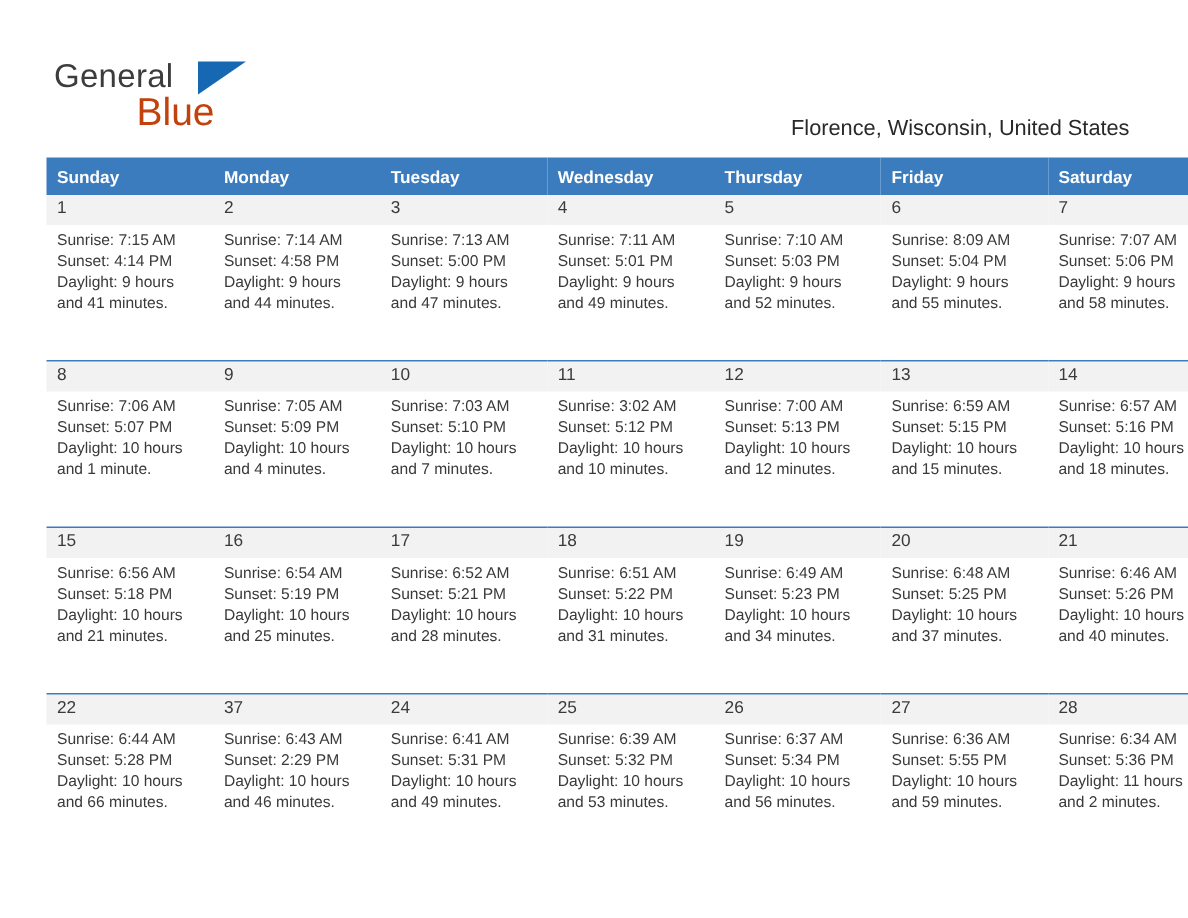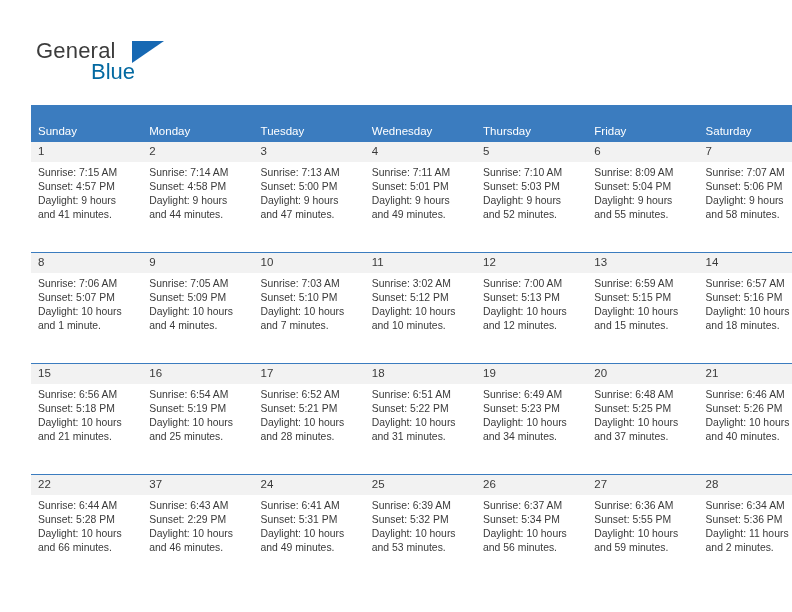--- a/index.html
+++ b/index.html
@@ -41,22 +41,22 @@
     top: 0;
     font-size: 22px;
     letter-spacing: .2px;
     color: #3c3c3c;
     font-family: "Liberation Sans", sans-serif;
   }
   .logo-blue {
     position: absolute;
     left: 55px;
     top: 21px;
-    font-size: 22px;
-    color: #0369a1;
+    font-size: 26px;
+    color: #c2410c;
     font-family: "Liberation Sans", sans-serif;
   }
   .logo-tri {
     position: absolute;
     left: 96px;
     top: 3px;
     width: 0;
     height: 0;
     border-left: 32px solid #1668b3;
     border-bottom: 22px solid transparent;
@@ -87,23 +87,23 @@
     left: 31px;
     top: 105px;
     width: 730px;
     border-collapse: collapse;
     table-layout: fixed;
   }
   .cal th {
     background: #3b7cbf;
     color: #ffffff;
     font-size: 11.5px;
-    font-weight: normal;
+    font-weight: bold;
     text-align: left;
-    padding: 20px 0 5px 7px;
+    padding: 8px 0 5px 7px;
     border: none;
     width: 104.28px;
   }
   .cal td {
     vertical-align: top;
     padding: 0;
     border: none;
     height: 110px;
     border-top: 1px solid #3b7cbf;
   }
@@ -129,41 +129,42 @@
 <body>
 
 <div class="page">
 
   <div class="top">
     <div class="logo">
       <span class="logo-general">General</span>
       <span class="logo-tri"></span>
       <span class="logo-blue">Blue</span>
     </div>
+    <div class="subtitle">Florence, Wisconsin, United States</div>
   </div>
 
   <table class="cal">
     <thead>
       <tr>
         <th>Sunday</th>
         <th>Monday</th>
         <th>Tuesday</th>
         <th>Wednesday</th>
         <th>Thursday</th>
         <th>Friday</th>
         <th>Saturday</th>
       </tr>
     </thead>
     <tbody>
         <tr>
           <td>
             <div class="daynum">1</div>
             <div class="info">
               <div>Sunrise: 7:15 AM</div>
-              <div>Sunset: 4:57 PM</div>
+              <div>Sunset: 4:14 PM</div>
               <div>Daylight: 9 hours</div>
               <div>and 41 minutes.</div>
             </div>
           </td>
           <td>
             <div class="daynum">2</div>
             <div class="info">
               <div>Sunrise: 7:14 AM</div>
               <div>Sunset: 4:58 PM</div>
               <div>Daylight: 9 hours</div>

